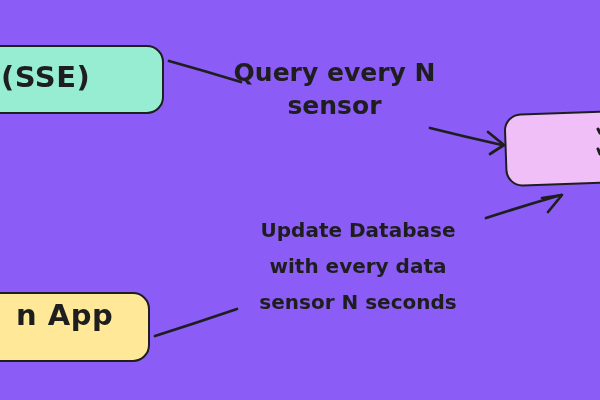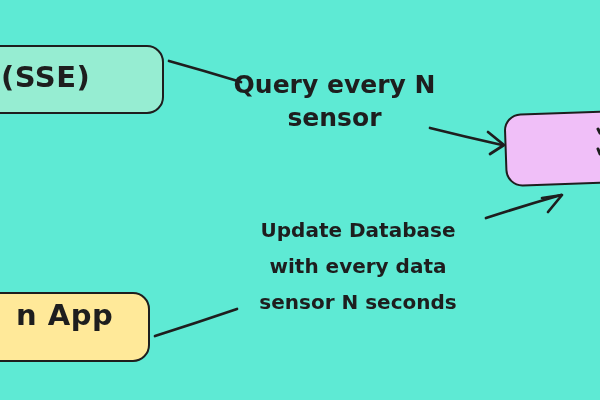--- a/index.html
+++ b/index.html
@@ -5,21 +5,21 @@
   html, body {
     margin: 0;
     padding: 0;
     background: #ffffff;
   }
   #canvas {
     position: relative;
     width: 600px;
     height: 400px;
     overflow: hidden;
-    background: #5eead4;
+    background: #8b5cf6;
     font-family: "DejaVu Sans", "Liberation Sans", sans-serif;
     color: #1e1e1e;
   }
   .node {
     position: absolute;
     border: 2.6px solid #1e1e1e;
     border-radius: 17px;
     box-sizing: border-box;
   }
   .node-sse  { left: -42px; top: 45px;  width: 206px; height: 69px; }
@@ -36,21 +36,21 @@
   }
   .label-sse { left: 1px;  top: 62px; }
   .label-app { left: 4px;  top: 300px; margin-left: 12px; }
   .edge-label {
     position: absolute;
     text-align: center;
     font-weight: 600;
     white-space: nowrap;
   }
   .edge-label div { display: block; }
-  .label-query  { left: 232px; top: 68px;  width: 205px;
+  .label-query  { left: 232px; top: 56px;  width: 205px;
                   font-size: 25px; line-height: 33px; }
   .label-update { left: 232px; top: 212px; width: 252px;
                   font-size: 20px; line-height: 36px; }
   svg.overlay {
     position: absolute;
     left: 0; top: 0;
     width: 600px;
     height: 400px;
     pointer-events: none;
   }

